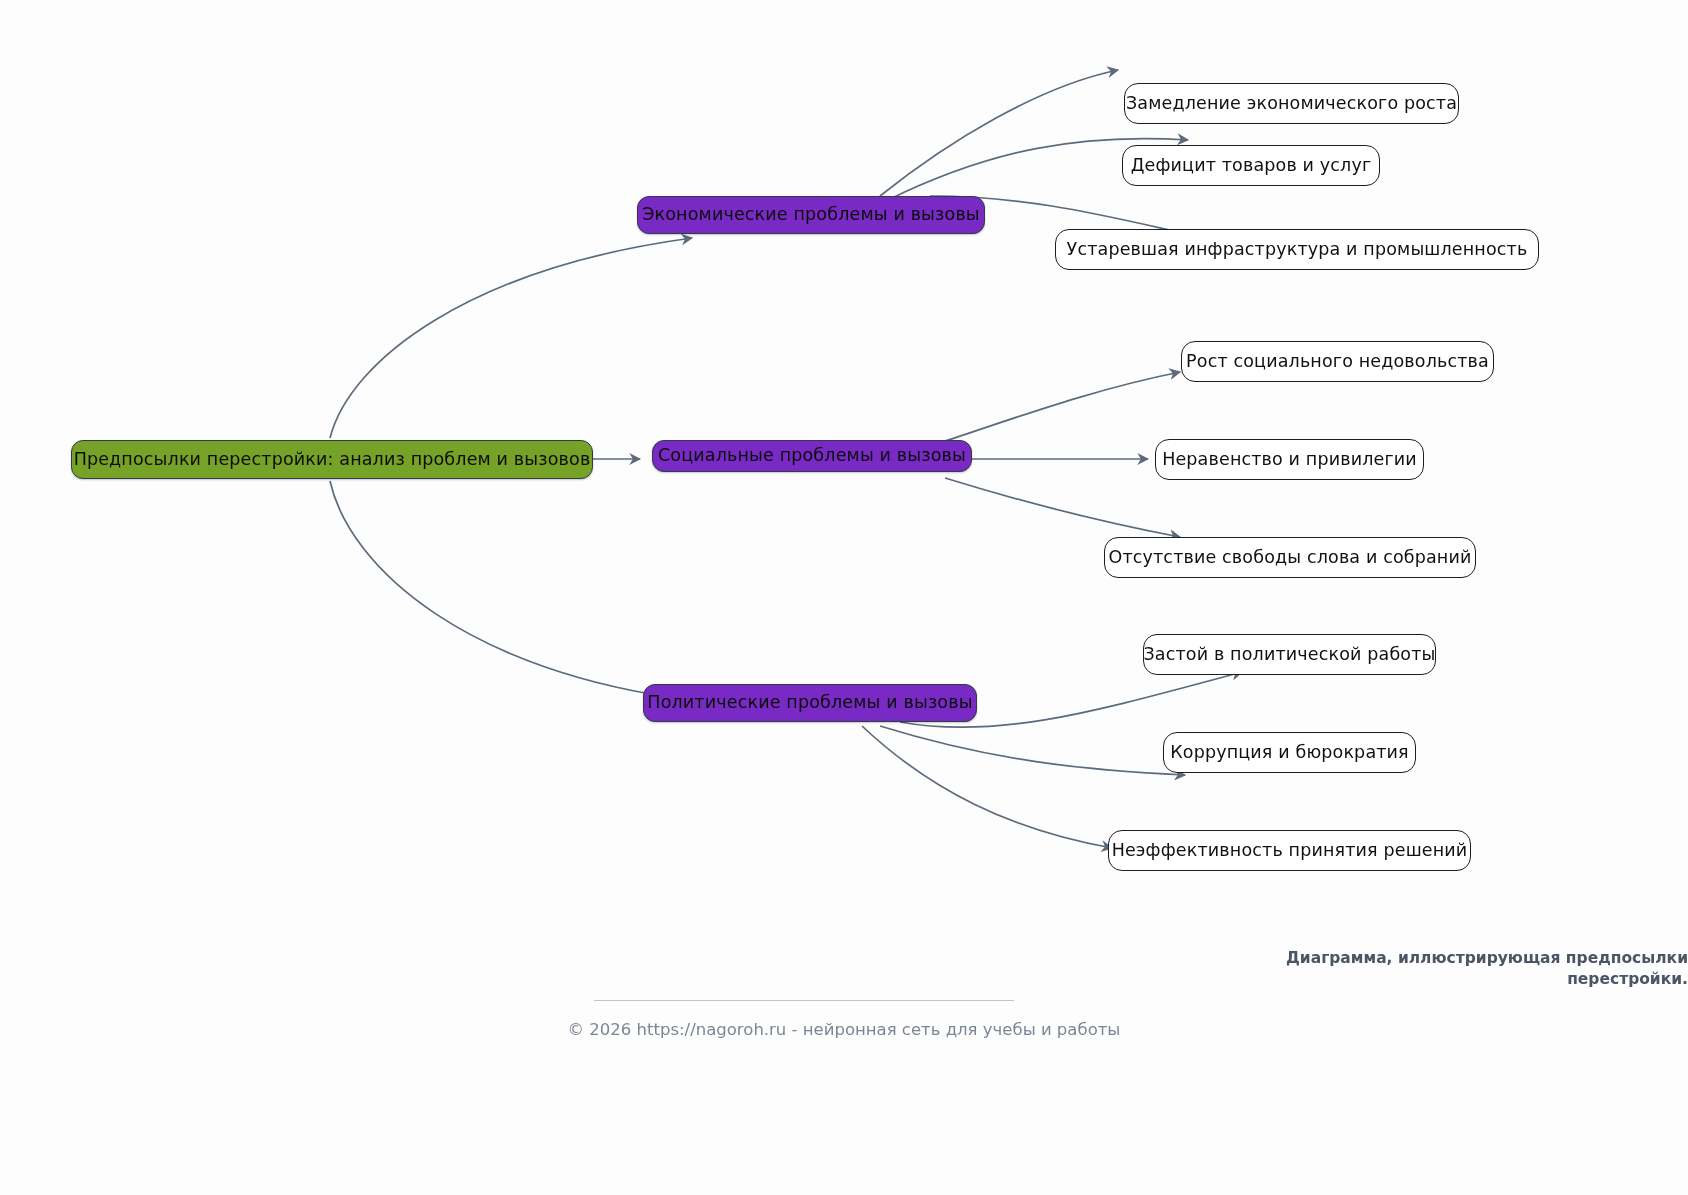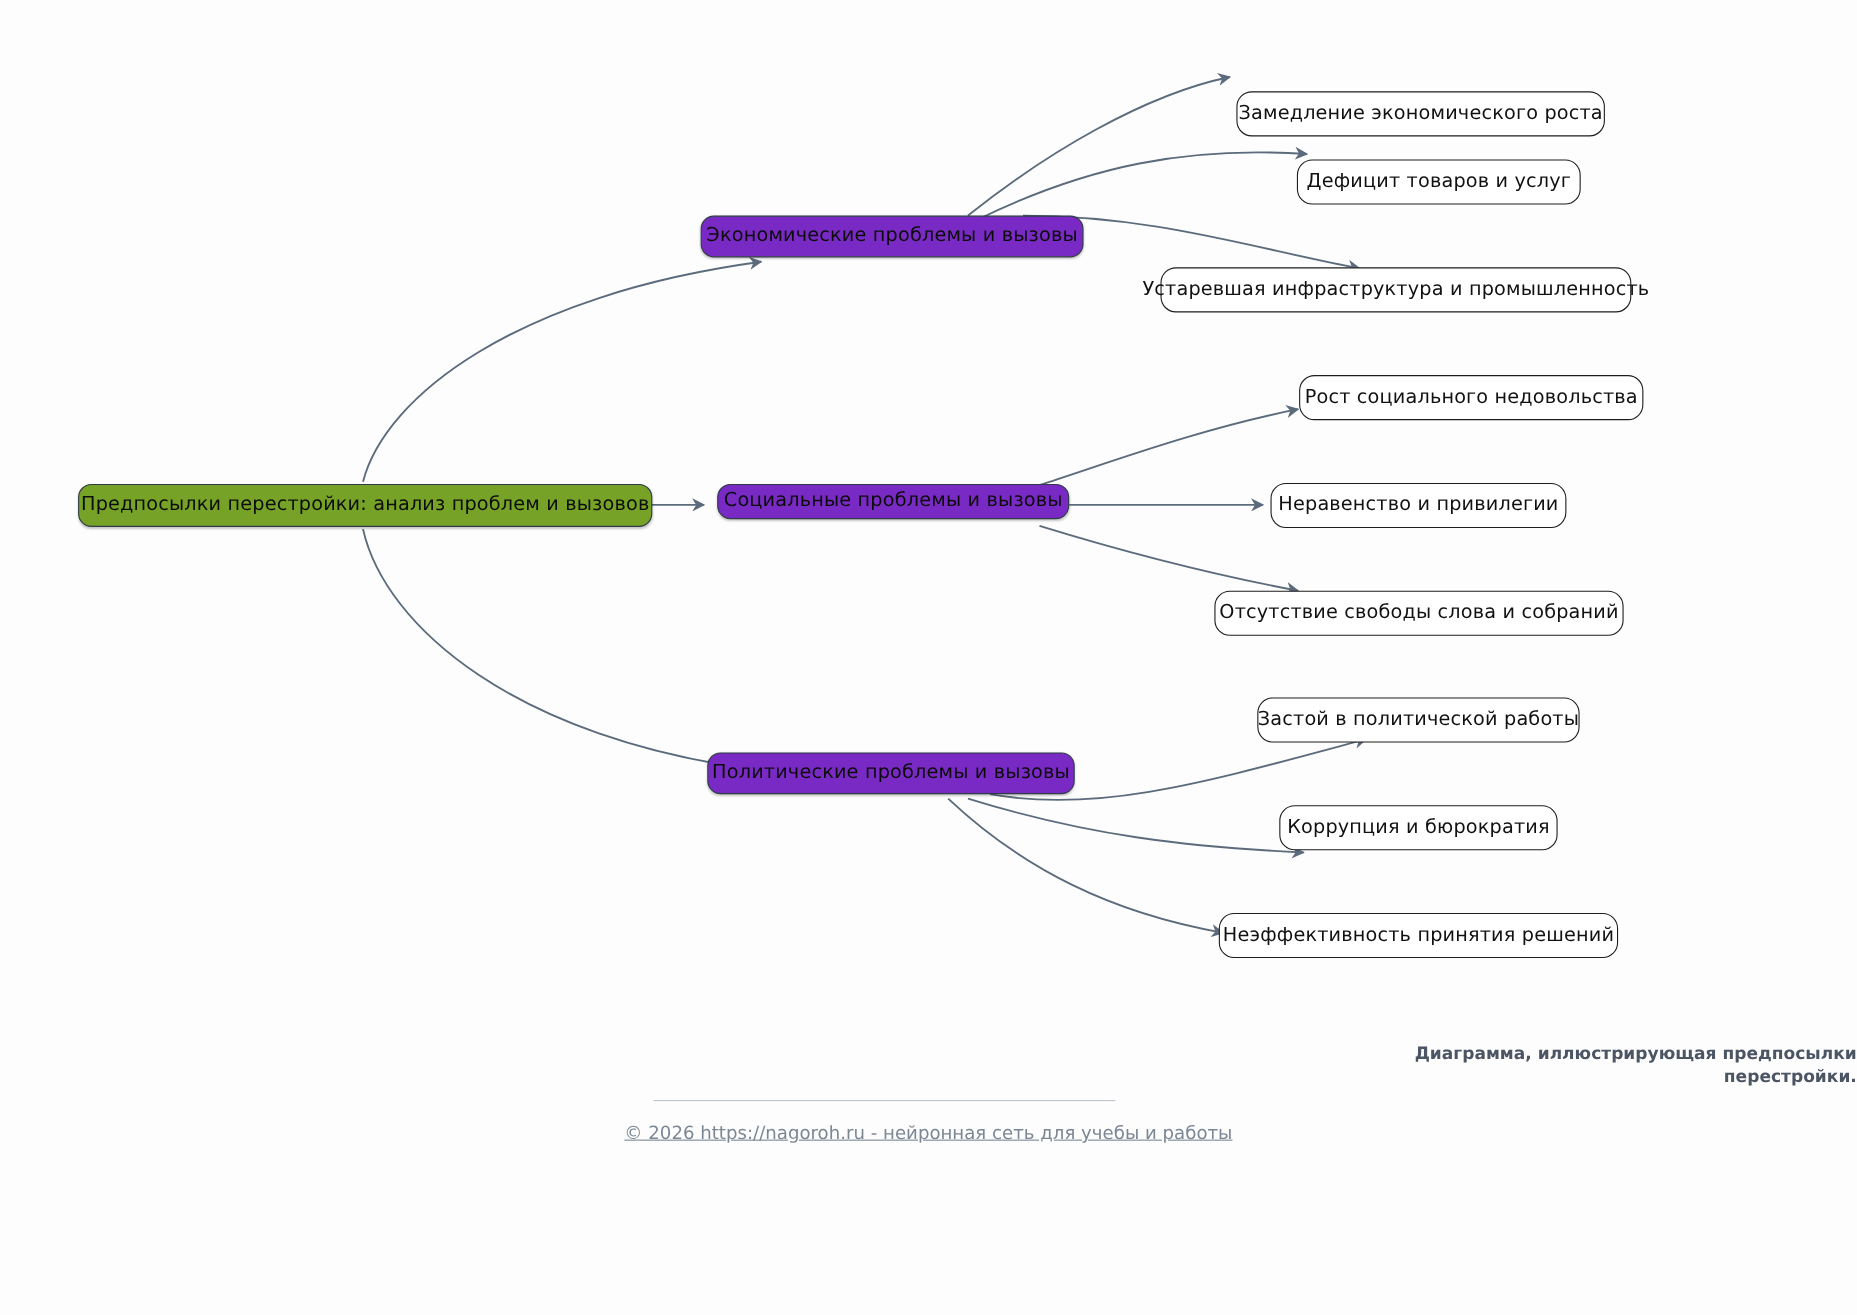--- a/index.html
+++ b/index.html
@@ -87,21 +87,20 @@
   }
 
   .copyright {
     position: absolute;
     left: 0;
     right: 0;
     top: 1020px;
     text-align: center;
     color: #7b8794;
     font-size: 16.5px;
-    text-decoration: underline;
   }
 </style>
 </head>
 <body>
 
 <div id="canvas">
 
   <svg class="edges" viewBox="0 0 1688 1195">
     <defs>
       <marker id="arrow" viewBox="0 0 10 10" refX="9" refY="5" markerWidth="7" markerHeight="7" orient="auto-start-reverse">
@@ -132,24 +131,24 @@
     <span>Предпосылки перестройки: анализ проблем и вызовов</span>
   </div>
 
   <div class="node branch" style="left:637px; top:196px; width:348px; height:38px;">
     <span>Экономические проблемы и вызовы</span>
   </div>
 
   <div class="node leaf" style="left:1124px; top:47px; width:335px; height:41px;margin-top:36px;">
     <span>Замедление экономического роста</span>
   </div>
-  <div class="node leaf" style="left:1179px; top:145px; width:258px; height:41px;">
+  <div class="node leaf" style="left:1122px; top:145px; width:258px; height:41px;">
     <span>Дефицит товаров и услуг</span>
   </div>
-  <div class="node leaf" style="left:1055px; top:243px; width:428px; height:41px;">
+  <div class="node leaf" style="left:1055px; top:229px; width:484px; height:41px;">
     <span>Устаревшая инфраструктура и промышленность</span>
   </div>
 
   <div class="node branch" style="left:652px; top:440px; width:320px; height:32px;">
     <span>Социальные проблемы и вызовы</span>
   </div>
 
   <div class="node leaf" style="left:1133px; top:341px; width:313px; height:41px;margin-left:48px;">
     <span>Рост социального недовольства</span>
   </div>

